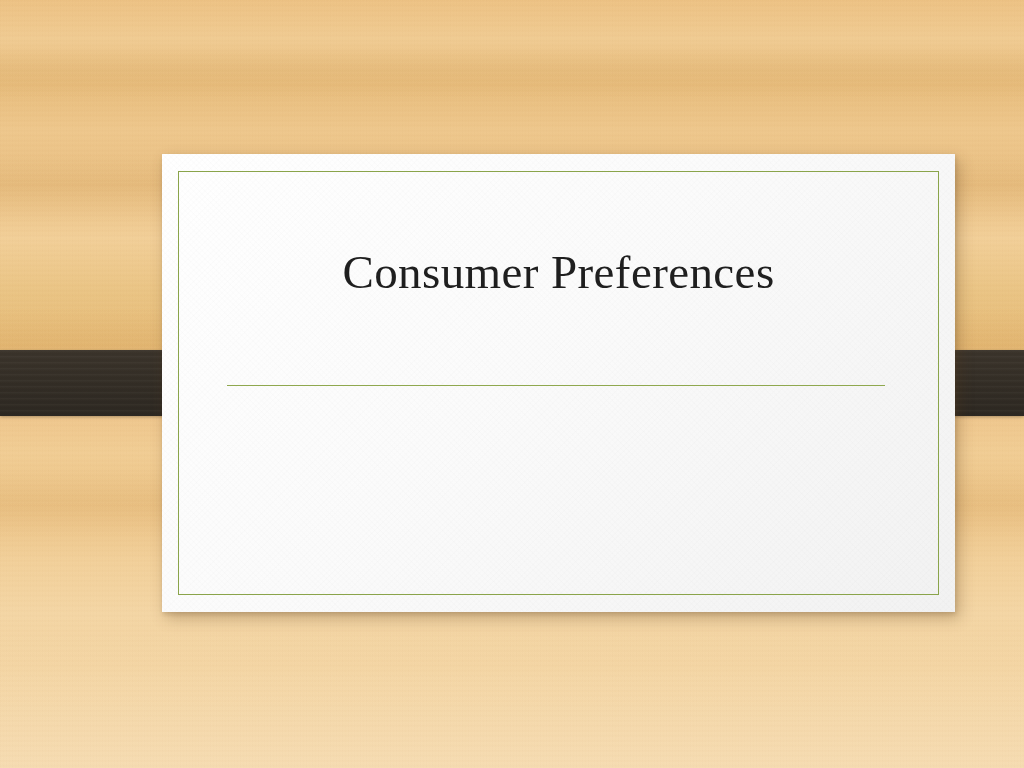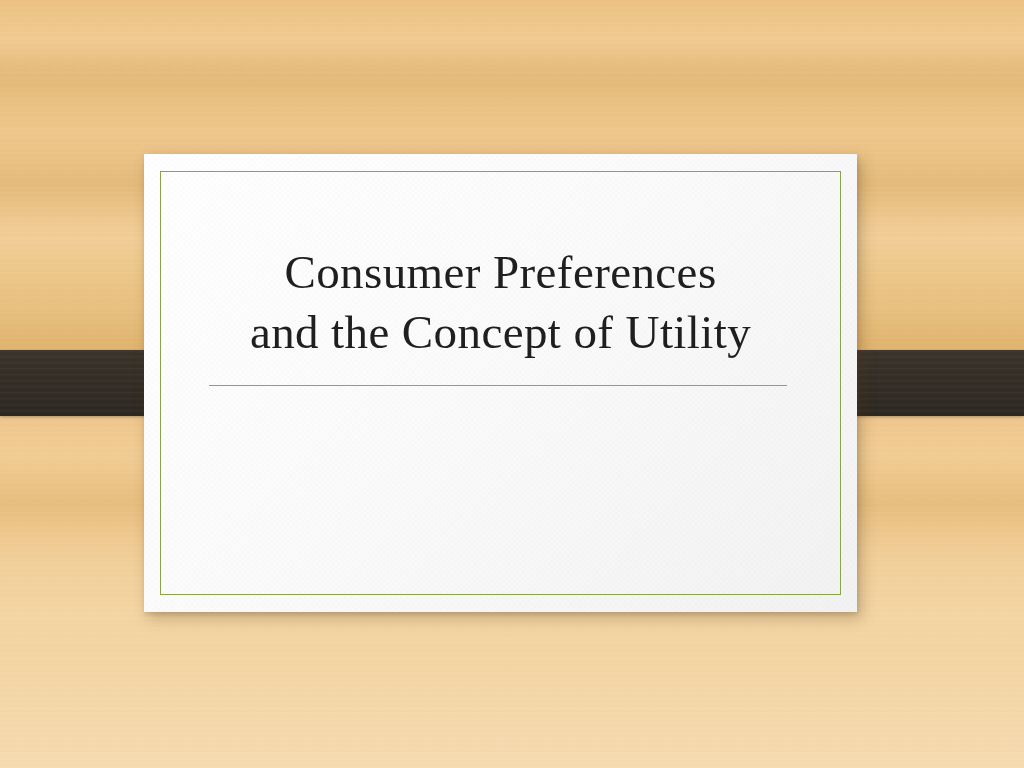--- a/index.html
+++ b/index.html
@@ -108,23 +108,23 @@
         rgba(0,0,0,0.000) 6px),
       linear-gradient(to bottom, #3c352c 0%, #352f27 45%, #2e2922 100%);
     box-shadow: 0 1px 3px rgba(0,0,0,0.28);
   }
   .ribbon-left  { left: 0;   width: 192px; }
   .ribbon-right { right: 0;  width: 188px; }
 
   
   #card {
     position: absolute;
-    left: 144px;
+    left: 162px;
     top: 154px;
-    width: 713px;
+    width: 793px;
     height: 458px;
     background:
       repeating-linear-gradient(45deg,
         rgba(0,0,0,0.013) 0px,
         rgba(0,0,0,0.000) 1px,
         rgba(0,0,0,0.000) 3px,
         rgba(0,0,0,0.013) 4px),
       repeating-linear-gradient(-45deg,
         rgba(0,0,0,0.010) 0px,
         rgba(0,0,0,0.000) 1px,
@@ -188,20 +188,19 @@
   <div class="ribbon ribbon-left"></div>
 
   <div class="ribbon ribbon-right"></div>
 
   <div id="card">
 
     <div class="card-inner-border"></div>
 
     <div id="title-block">
       <span class="title-line">Consumer Preferences</span>
-      <span class="title-line">and the Concept of Utility</span>
     </div>
 
     <div id="title-rule"></div>
 
   </div>
 
 </div>
 
 </body></html>

